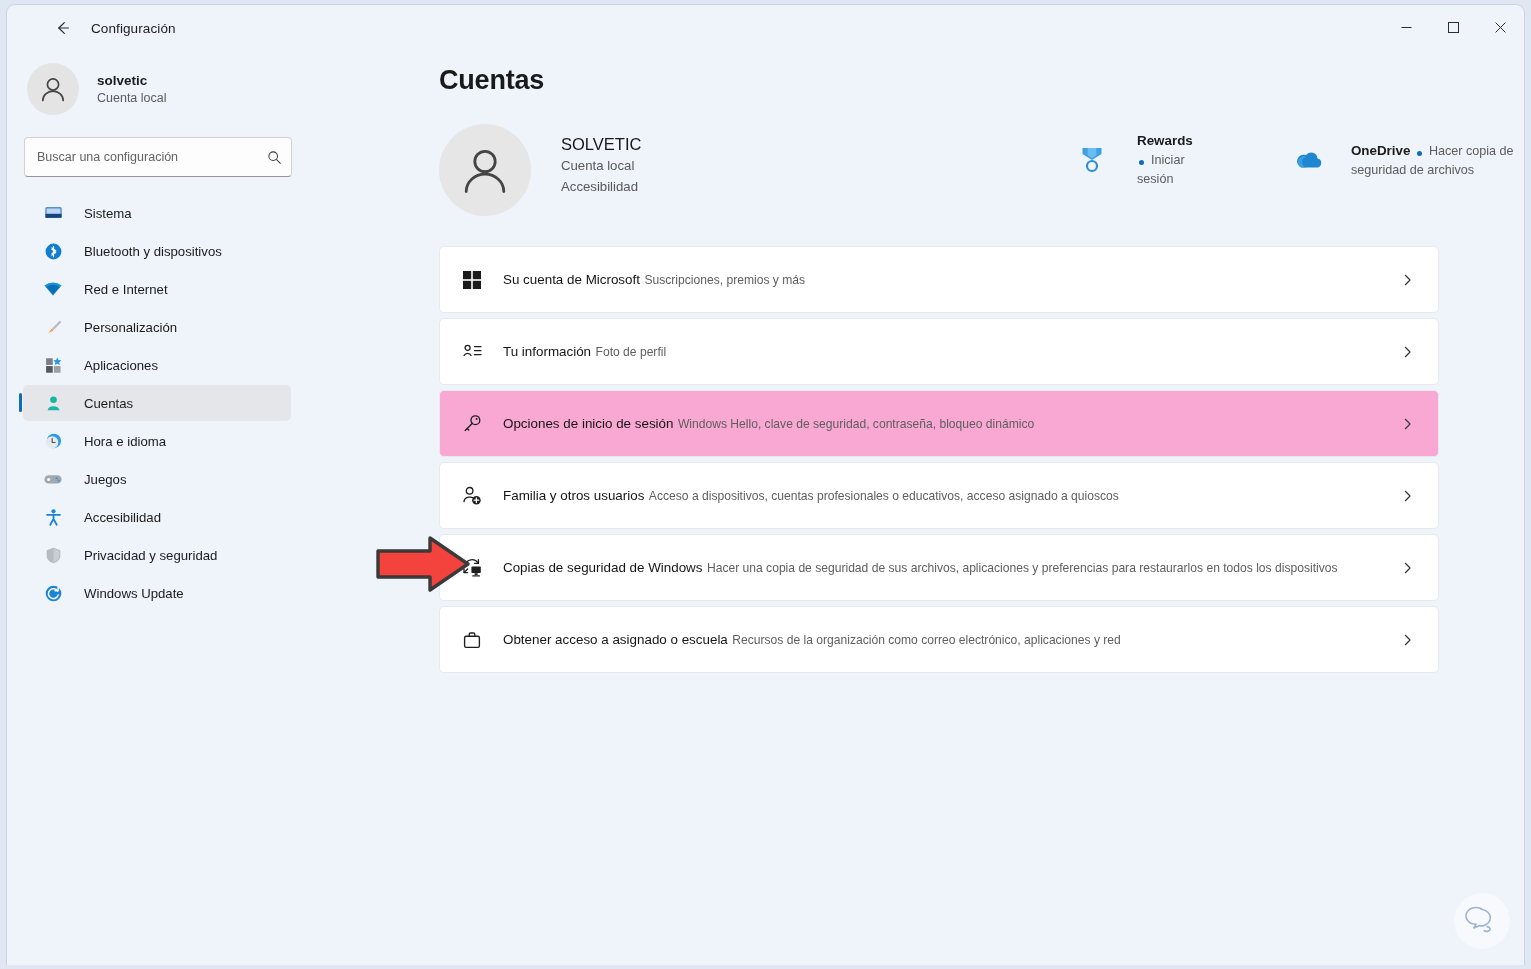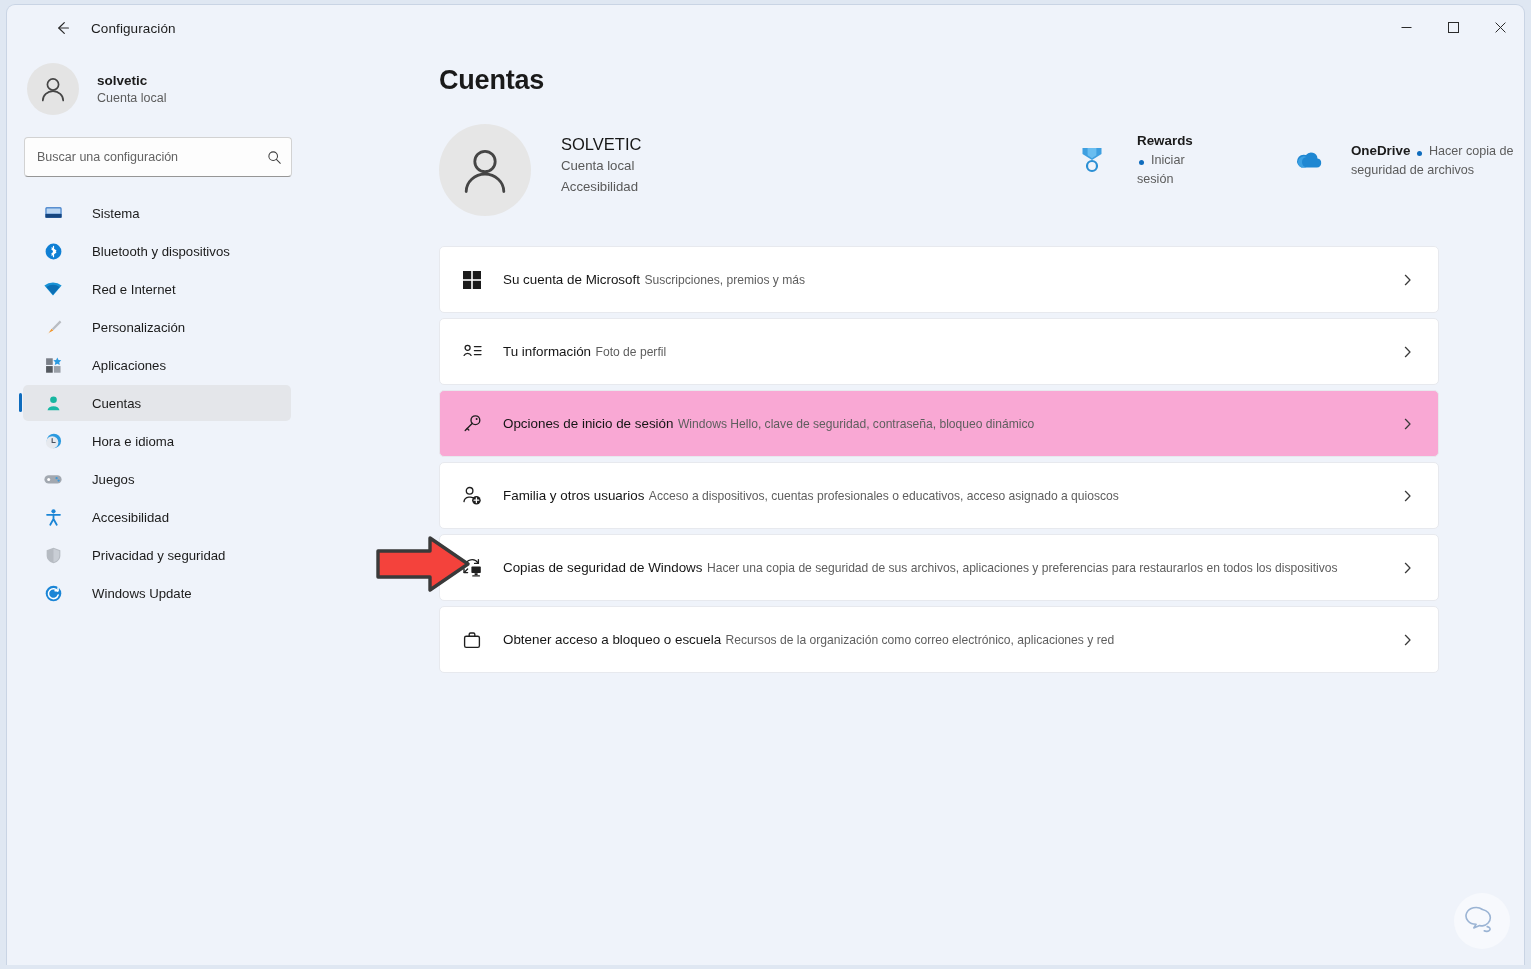--- a/index.html
+++ b/index.html
@@ -85,21 +85,20 @@
 
   #nav { margin-top: 18px; }
   .nav-item {
     position: relative;
     display: flex; align-items: center;
     height: 36px;
     margin: 2px 16px 2px 16px;
     padding-left: 20px;
     border-radius: 5px;
     cursor: default;
-    gap: 8px;
   }
   .nav-item.active { background: #e4e6ea; }
   .nav-item.active::before {
     content: ""; position: absolute;
     left: -4px; top: 8px;
     width: 3px; height: 19px;
     border-radius: 2px; background: #0f6cbd;
   }
   .nav-icon {
     width: 20px; height: 20px; flex: 0 0 auto;
@@ -539,21 +538,21 @@
       </div>
 
       <div class="card">
         <span class="card-icon">
           <svg width="22" height="22" viewBox="0 0 22 22">
             <rect x="3.6" y="7.2" width="14.8" height="11.2" rx="1.6" fill="none" stroke="#1f1f1f" stroke-width="1.35"></rect>
             <path d="M8.2 7.0 V5.3 a1.3 1.3 0 0 1 1.3 -1.3 h3 a1.3 1.3 0 0 1 1.3 1.3 V7.0" fill="none" stroke="#1f1f1f" stroke-width="1.35" stroke-linecap="round"></path>
           </svg>
         </span>
         <span class="card-text">
-          <span class="card-title">Obtener acceso a bloqueo o escuela</span>
+          <span class="card-title">Obtener acceso a asignado o escuela</span>
           <span class="card-desc">Recursos de la organización como correo electrónico, aplicaciones y red</span>
         </span>
         <span class="chevron">
           <svg width="13" height="13" viewBox="0 0 13 13">
             <path d="M4.4 1.8 L9 6.5 L4.4 11.2" fill="none" stroke="#3a3a3a" stroke-width="1.25" stroke-linecap="round" stroke-linejoin="round"></path>
           </svg>
         </span>
       </div>
 
     </div>

